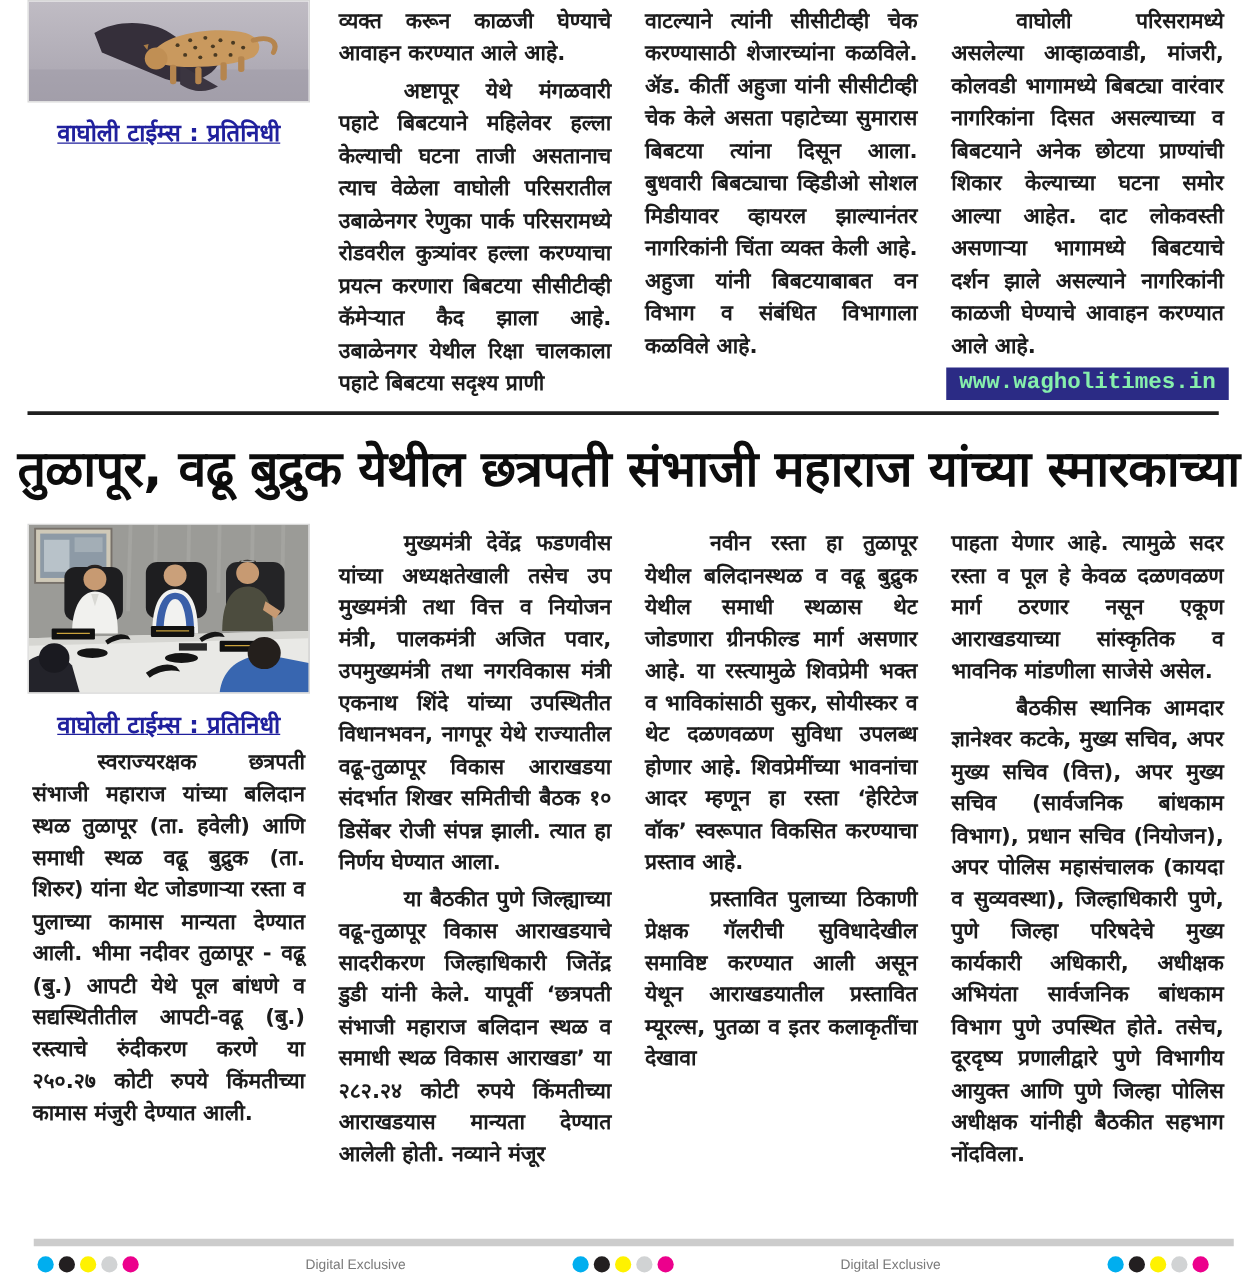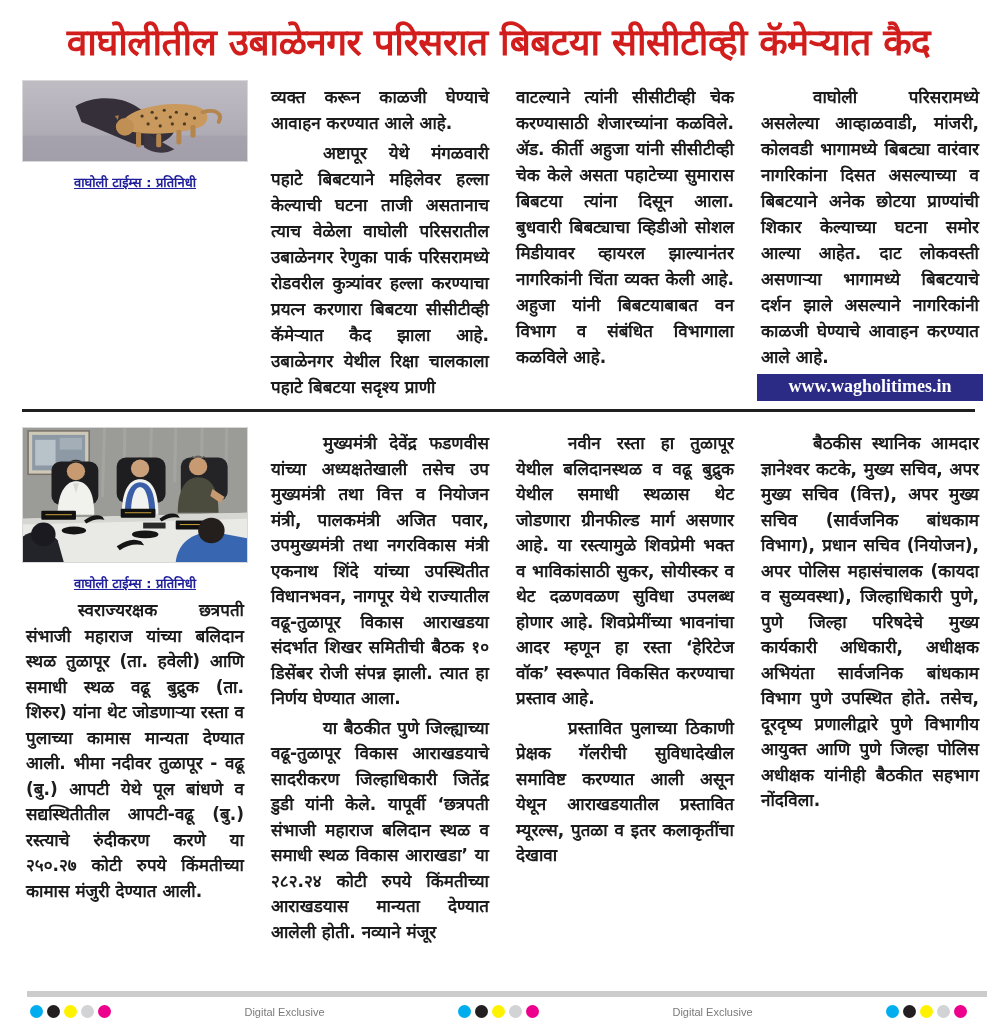--- a/index.html
+++ b/index.html
@@ -50,34 +50,34 @@
     border:1px solid #d8d8d8;
     overflow:hidden;
     line-height:0;
   }
   .photo svg{display:block;width:100%;height:100%;}
   .photo1{height:82px;}
   .photo2{height:136px;}
   .byline{
     margin:11px 0 6px 0;
     text-align:center;
-    font-size:13px;
+    font-size:19px;
     font-weight:bold;
     color:var(--byline-blue);
     text-decoration:underline;
   }
   .webbar{
     margin-top:3px;
     background:var(--banner-navy);
-    color:#ffffff;
+    color:#86efac;
     text-align:center;
     font-size:18px;
     font-weight:bold;
     padding:2px 0 4px 0;
-    font-family:Liberation Serif, serif;
+    font-family:Liberation Mono, monospace;
   }
   .rule{
     height:3px;
     background:#1f1f1f;
     margin:5px 22px 0 22px;
   }
   .headline2{
     margin:17px 12px 0 14px;
     font-size:40px;
     line-height:55px;
@@ -108,21 +108,20 @@
     font-size:11px;
     color:#7a7a7a;
     font-family:"Liberation Sans",sans-serif;
   }
 </style>
 </head>
 <body>
 
 <div class="page">
 
-  <div class="headline1">वाघोलीतील उबाळेनगर परिसरात बिबटया सीसीटीव्ही कॅमेऱ्यात कैद</div>
 
   <div class="article article1">
     <div class="col">
       <div class="photo photo1">
         <svg viewBox="0 0 222 82" preserveAspectRatio="none">
           <defs>
             <linearGradient id="g1" x1="0" y1="0" x2="0" y2="1">
               <stop offset="0" stop-color="#c0bcc4"></stop>
               <stop offset="1" stop-color="#a7a3ae"></stop>
             </linearGradient>
@@ -174,20 +173,21 @@
     </div>
 
     <div class="col">
       <p class="indent">वाघोली परिसरामध्ये असलेल्या आव्हाळवाडी, मांजरी, कोलवडी भागामध्ये बिबट्या वारंवार नागरिकांना दिसत असल्याच्या व बिबटयाने अनेक छोटया प्राण्यांची शिकार केल्याच्या घटना समोर आल्या आहेत. दाट लोकवस्ती असणाऱ्या भागामध्ये बिबटयाचे दर्शन झाले असल्याने नागरिकांनी काळजी घेण्याचे आवाहन करण्यात आले आहे.</p>
       <div class="webbar">www.wagholitimes.in</div>
     </div>
   </div>
 
   <div class="rule"></div>
 
+  <div class="headline2">तुळापूर, वढू बुद्रुक येथील छत्रपती संभाजी महाराज यांच्या स्मारकाच्या</div>
 
   <div class="article article2">
     <div class="col">
       <div class="photo photo2">
         <svg viewBox="0 0 220 136" preserveAspectRatio="none">
 
           <rect width="220" height="136" fill="#9b9b97"></rect>
           <g stroke="#aaaaa6" stroke-width="3" opacity="0.6">
             <path d="M80,0 L78,70"></path>
               <path d="M100,0 L99,60"></path>
@@ -256,20 +256,21 @@
       <p class="indent">मुख्यमंत्री देवेंद्र फडणवीस यांच्या अध्यक्षतेखाली तसेच उप मुख्यमंत्री तथा वित्त व नियोजन मंत्री, पालकमंत्री अजित पवार, उपमुख्यमंत्री तथा नगरविकास मंत्री एकनाथ शिंदे यांच्या उपस्थितीत विधानभवन, नागपूर येथे राज्यातील वढू-तुळापूर विकास आराखडया संदर्भात शिखर समितीची बैठक १० डिसेंबर रोजी संपन्न झाली. त्यात हा निर्णय घेण्यात आला.</p>
       <p class="indent">या बैठकीत पुणे जिल्ह्याच्या वढू-तुळापूर विकास आराखडयाचे सादरीकरण जिल्हाधिकारी जितेंद्र डुडी यांनी केले. यापूर्वी ‘छत्रपती संभाजी महाराज बलिदान स्थळ व समाधी स्थळ विकास आराखडा’ या २८२.२४ कोटी रुपये किंमतीच्या आराखडयास मान्यता देण्यात आलेली होती. नव्याने मंजूर</p>
     </div>
 
     <div class="col">
       <p class="indent">नवीन रस्ता हा तुळापूर येथील बलिदानस्थळ व वढू बुद्रुक येथील समाधी स्थळास थेट जोडणारा ग्रीनफील्ड मार्ग असणार आहे. या रस्त्यामुळे शिवप्रेमी भक्त व भाविकांसाठी सुकर, सोयीस्कर व थेट दळणवळण सुविधा उपलब्ध होणार आहे. शिवप्रेमींच्या भावनांचा आदर म्हणून हा रस्ता ‘हेरिटेज वॉक’ स्वरूपात विकसित करण्याचा प्रस्ताव आहे.</p>
       <p class="indent">प्रस्तावित पुलाच्या ठिकाणी प्रेक्षक गॅलरीची सुविधादेखील समाविष्ट करण्यात आली असून येथून आराखडयातील प्रस्तावित म्यूरल्स, पुतळा व इतर कलाकृतींचा देखावा</p>
     </div>
 
     <div class="col">
+      <p>पाहता येणार आहे. त्यामुळे सदर रस्ता व पूल हे केवळ दळणवळण मार्ग ठरणार नसून एकूण आराखडयाच्या सांस्कृतिक व भावनिक मांडणीला साजेसे असेल.</p>
       <p class="indent">बैठकीस स्थानिक आमदार ज्ञानेश्वर कटके, मुख्य सचिव, अपर मुख्य सचिव (वित्त), अपर मुख्य सचिव (सार्वजनिक बांधकाम विभाग), प्रधान सचिव (नियोजन), अपर पोलिस महासंचालक (कायदा व सुव्यवस्था), जिल्हाधिकारी पुणे, पुणे जिल्हा परिषदेचे मुख्य कार्यकारी अधिकारी, अधीक्षक अभियंता सार्वजनिक बांधकाम विभाग पुणे उपस्थित होते. तसेच, दूरदृष्य प्रणालीद्वारे पुणे विभागीय आयुक्त आणि पुणे जिल्हा पोलिस अधीक्षक यांनीही बैठकीत सहभाग नोंदविला.</p>
     </div>
   </div>
 
   <div class="footer-wrap">
     <div class="page-edge"></div>
     <div class="footer">
       <span class="dots">
           <span class="dot" style="background: rgb(0, 174, 239);"></span>
           <span class="dot" style="background: rgb(35, 31, 32);"></span>

